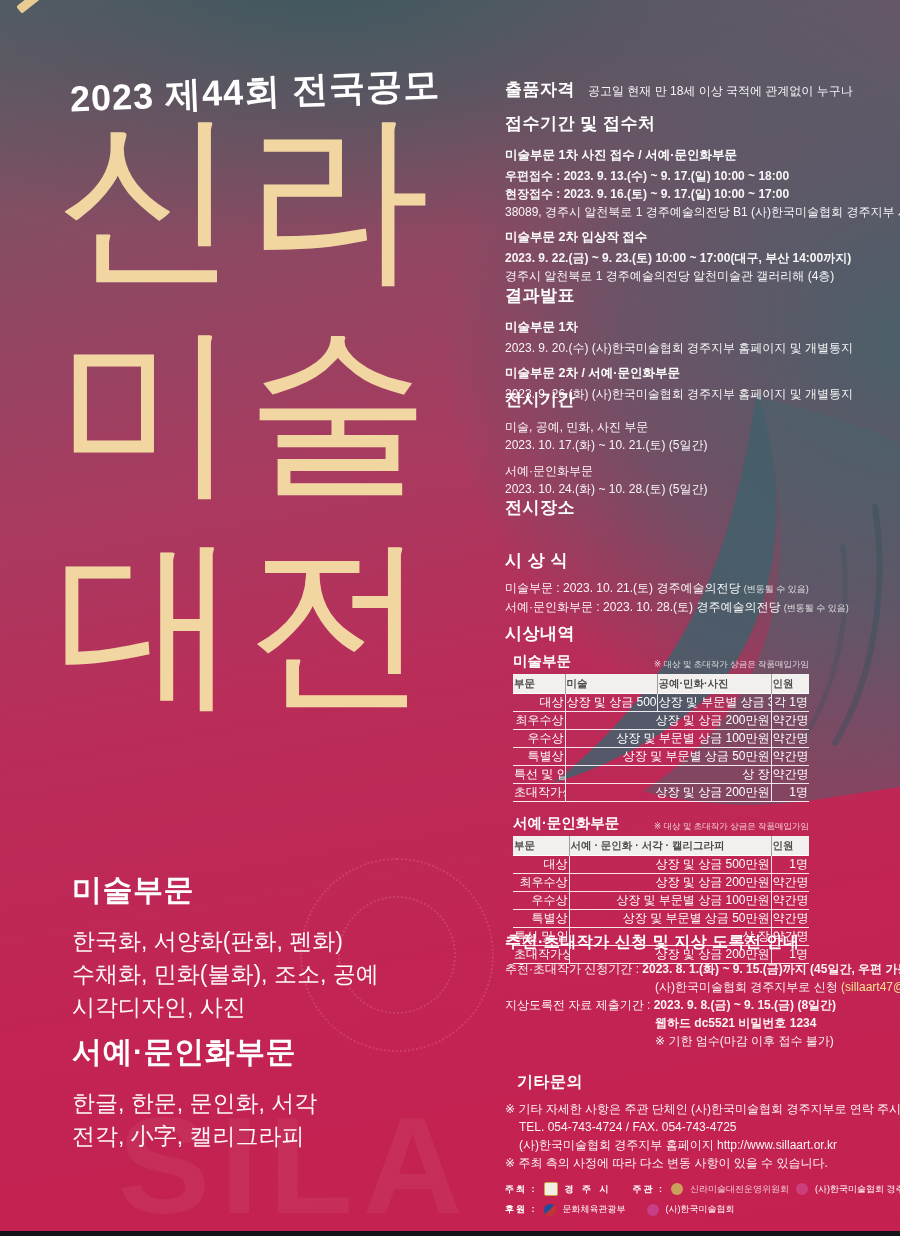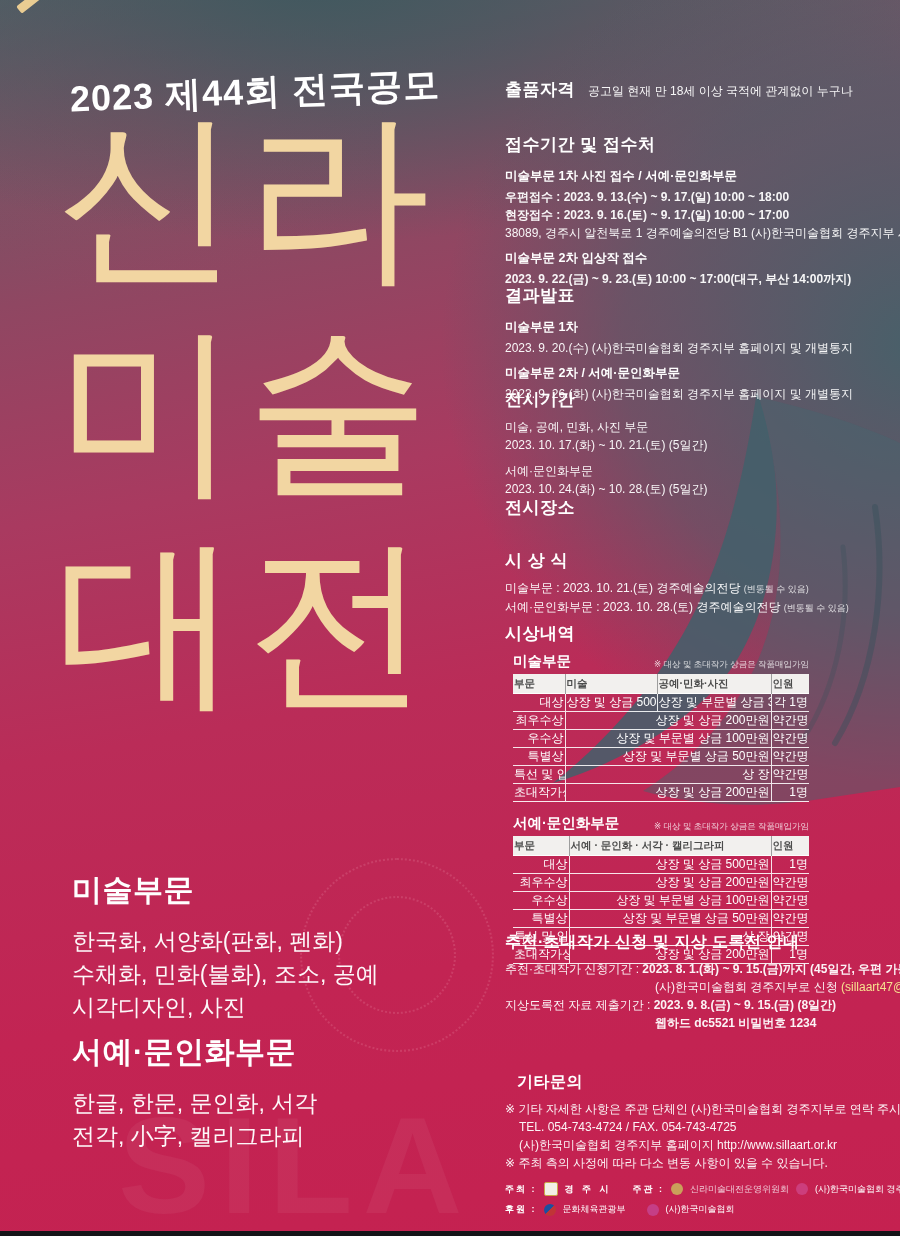--- a/index.html
+++ b/index.html
@@ -76,28 +76,29 @@
     <div>대전</div>
   </div>
 
   <div class="abs sec" style="top:78px;">
     <div class="inline-h">
       <span class="sec-h" style="margin-bottom:0;">출품자격</span>
       <span class="bl">공고일 현재 만 18세 이상 국적에 관계없이 누구나</span>
     </div>
   </div>
 
-  <div class="abs sec" style="top:133px;">
+  <div class="abs sec" style="top:112px;">
     <div class="sec-h">접수기간 및 접수처</div>
     <div class="sub-h" style="margin-top:12px;">미술부문 1차 사진 접수 / 서예·문인화부문</div>
     <div class="bl bold">우편접수 : 2023. 9. 13.(수) ~ 9. 17.(일) 10:00 ~ 18:00</div>
     <div class="bl bold">현장접수 : 2023. 9. 16.(토) ~ 9. 17.(일) 10:00 ~ 17:00</div>
     <div class="bl">38089, 경주시 알천북로 1 경주예술의전당 B1 (사)한국미술협회 경주지부 사무국</div>
     <div class="sub-h">미술부문 2차 입상작 접수</div>
     <div class="bl bold">2023. 9. 22.(금) ~ 9. 23.(토) 10:00 ~ 17:00(대구, 부산 14:00까지)</div>
+    <div class="bl">경주시 알천북로 1 경주예술의전당 알천미술관 갤러리해 (4층)</div>
   </div>
 
   <div class="abs sec" style="top:284px;">
     <div class="sec-h">결과발표</div>
     <div class="sub-h" style="margin-top:12px;">미술부문 1차</div>
     <div class="bl">2023. 9. 20.(수)  (사)한국미술협회 경주지부 홈페이지 및 개별통지</div>
     <div class="sub-h">미술부문 2차 / 서예·문인화부문</div>
     <div class="bl">2023. 9. 26.(화)  (사)한국미술협회 경주지부 홈페이지 및 개별통지</div>
   </div>
 
@@ -223,20 +224,21 @@
     </tbody>
       </table>
   </div>
 
   <div class="abs sec" style="top:932px;">
     <div class="sec-h" style="font-size:16px;">추천·초대작가 신청 및 지상 도록전 안내</div>
     <div class="bl"><span>추천·초대작가 신청기간 : </span><b>2023. 8. 1.(화) ~ 9. 15.(금)까지 (45일간, 우편 가능함)</b></div>
     <div class="bl indent"><span>(사)한국미술협회 경주지부로 신청 </span><span class="email">(sillaart47@hanmail.net)</span></div>
     <div class="bl"><span>지상도록전 자료 제출기간 : </span><b>2023. 9. 8.(금) ~ 9. 15.(금) (8일간)</b></div>
     <div class="bl bold indent">웹하드 dc5521  비밀번호 1234</div>
+    <div class="bl indent">※ 기한 엄수(마감 이후 접수 불가)</div>
   </div>
 
   <div class="abs sec" style="top:1072px;">
     <div class="sec-h" style="font-size:16px;margin-left:12px;">기타문의</div>
     <div class="bl">※ 기타 자세한 사항은 주관 단체인 (사)한국미술협회 경주지부로 연락 주시기 바랍니다.</div>
     <div class="bl indent2">TEL. 054-743-4724 / FAX. 054-743-4725</div>
     <div class="bl indent2">(사)한국미술협회 경주지부 홈페이지 http://www.sillaart.or.kr</div>
     <div class="bl">※ 주최 측의 사정에 따라 다소 변동 사항이 있을 수 있습니다.</div>
   </div>
 

